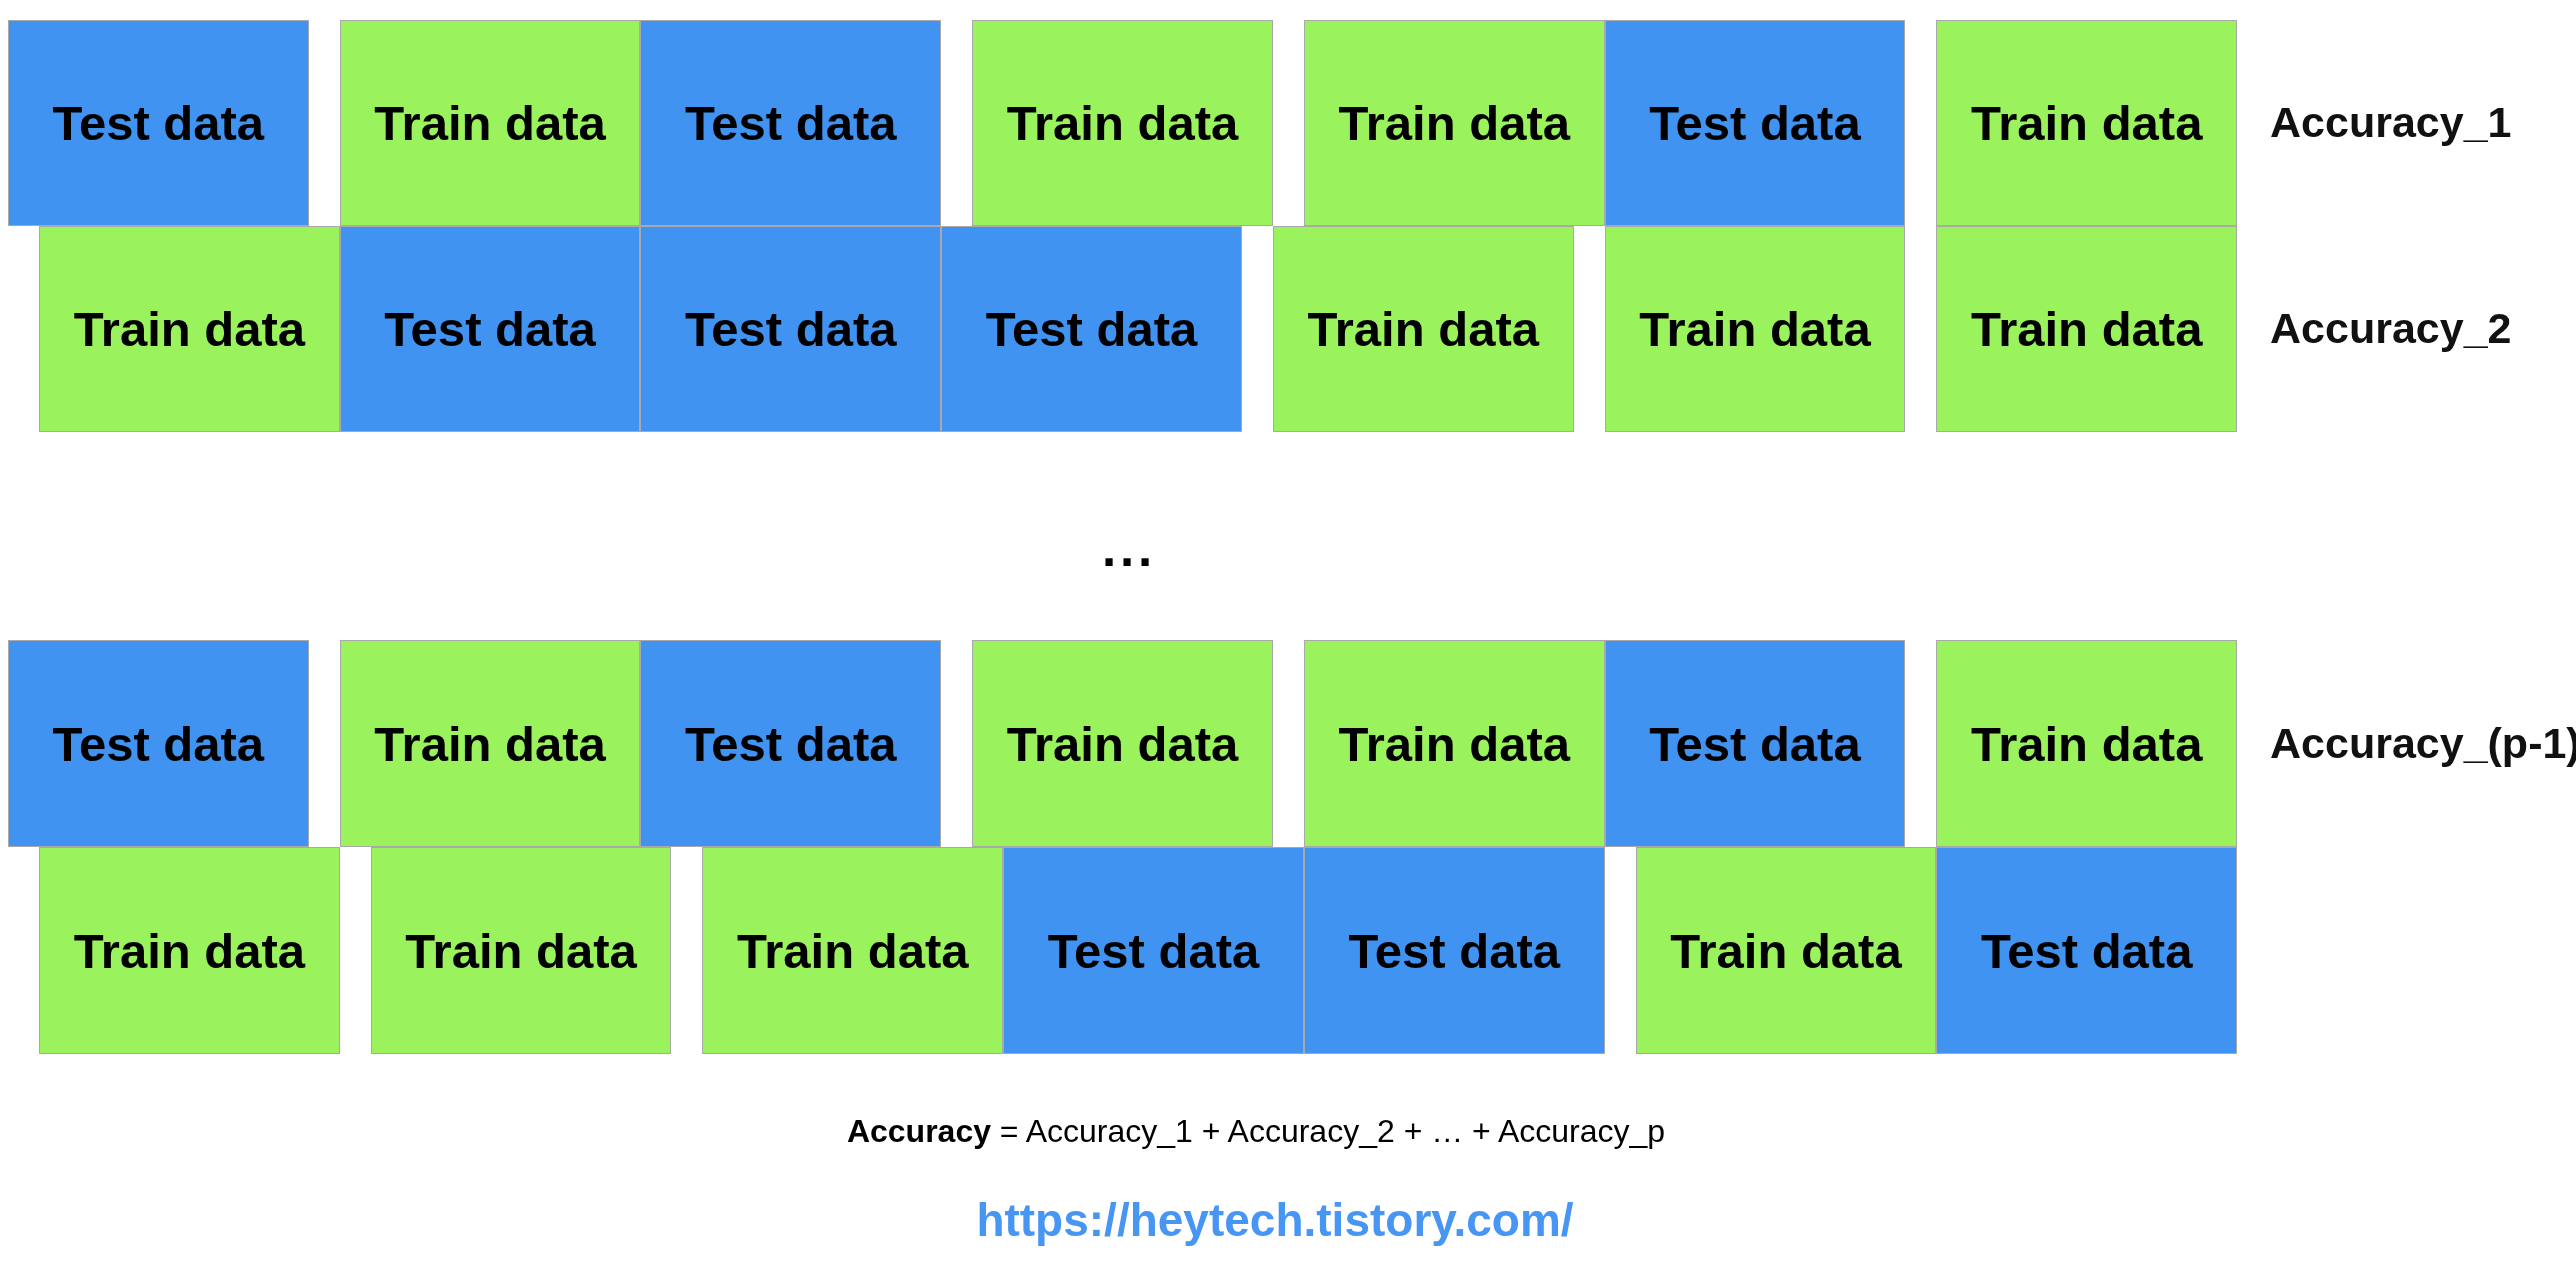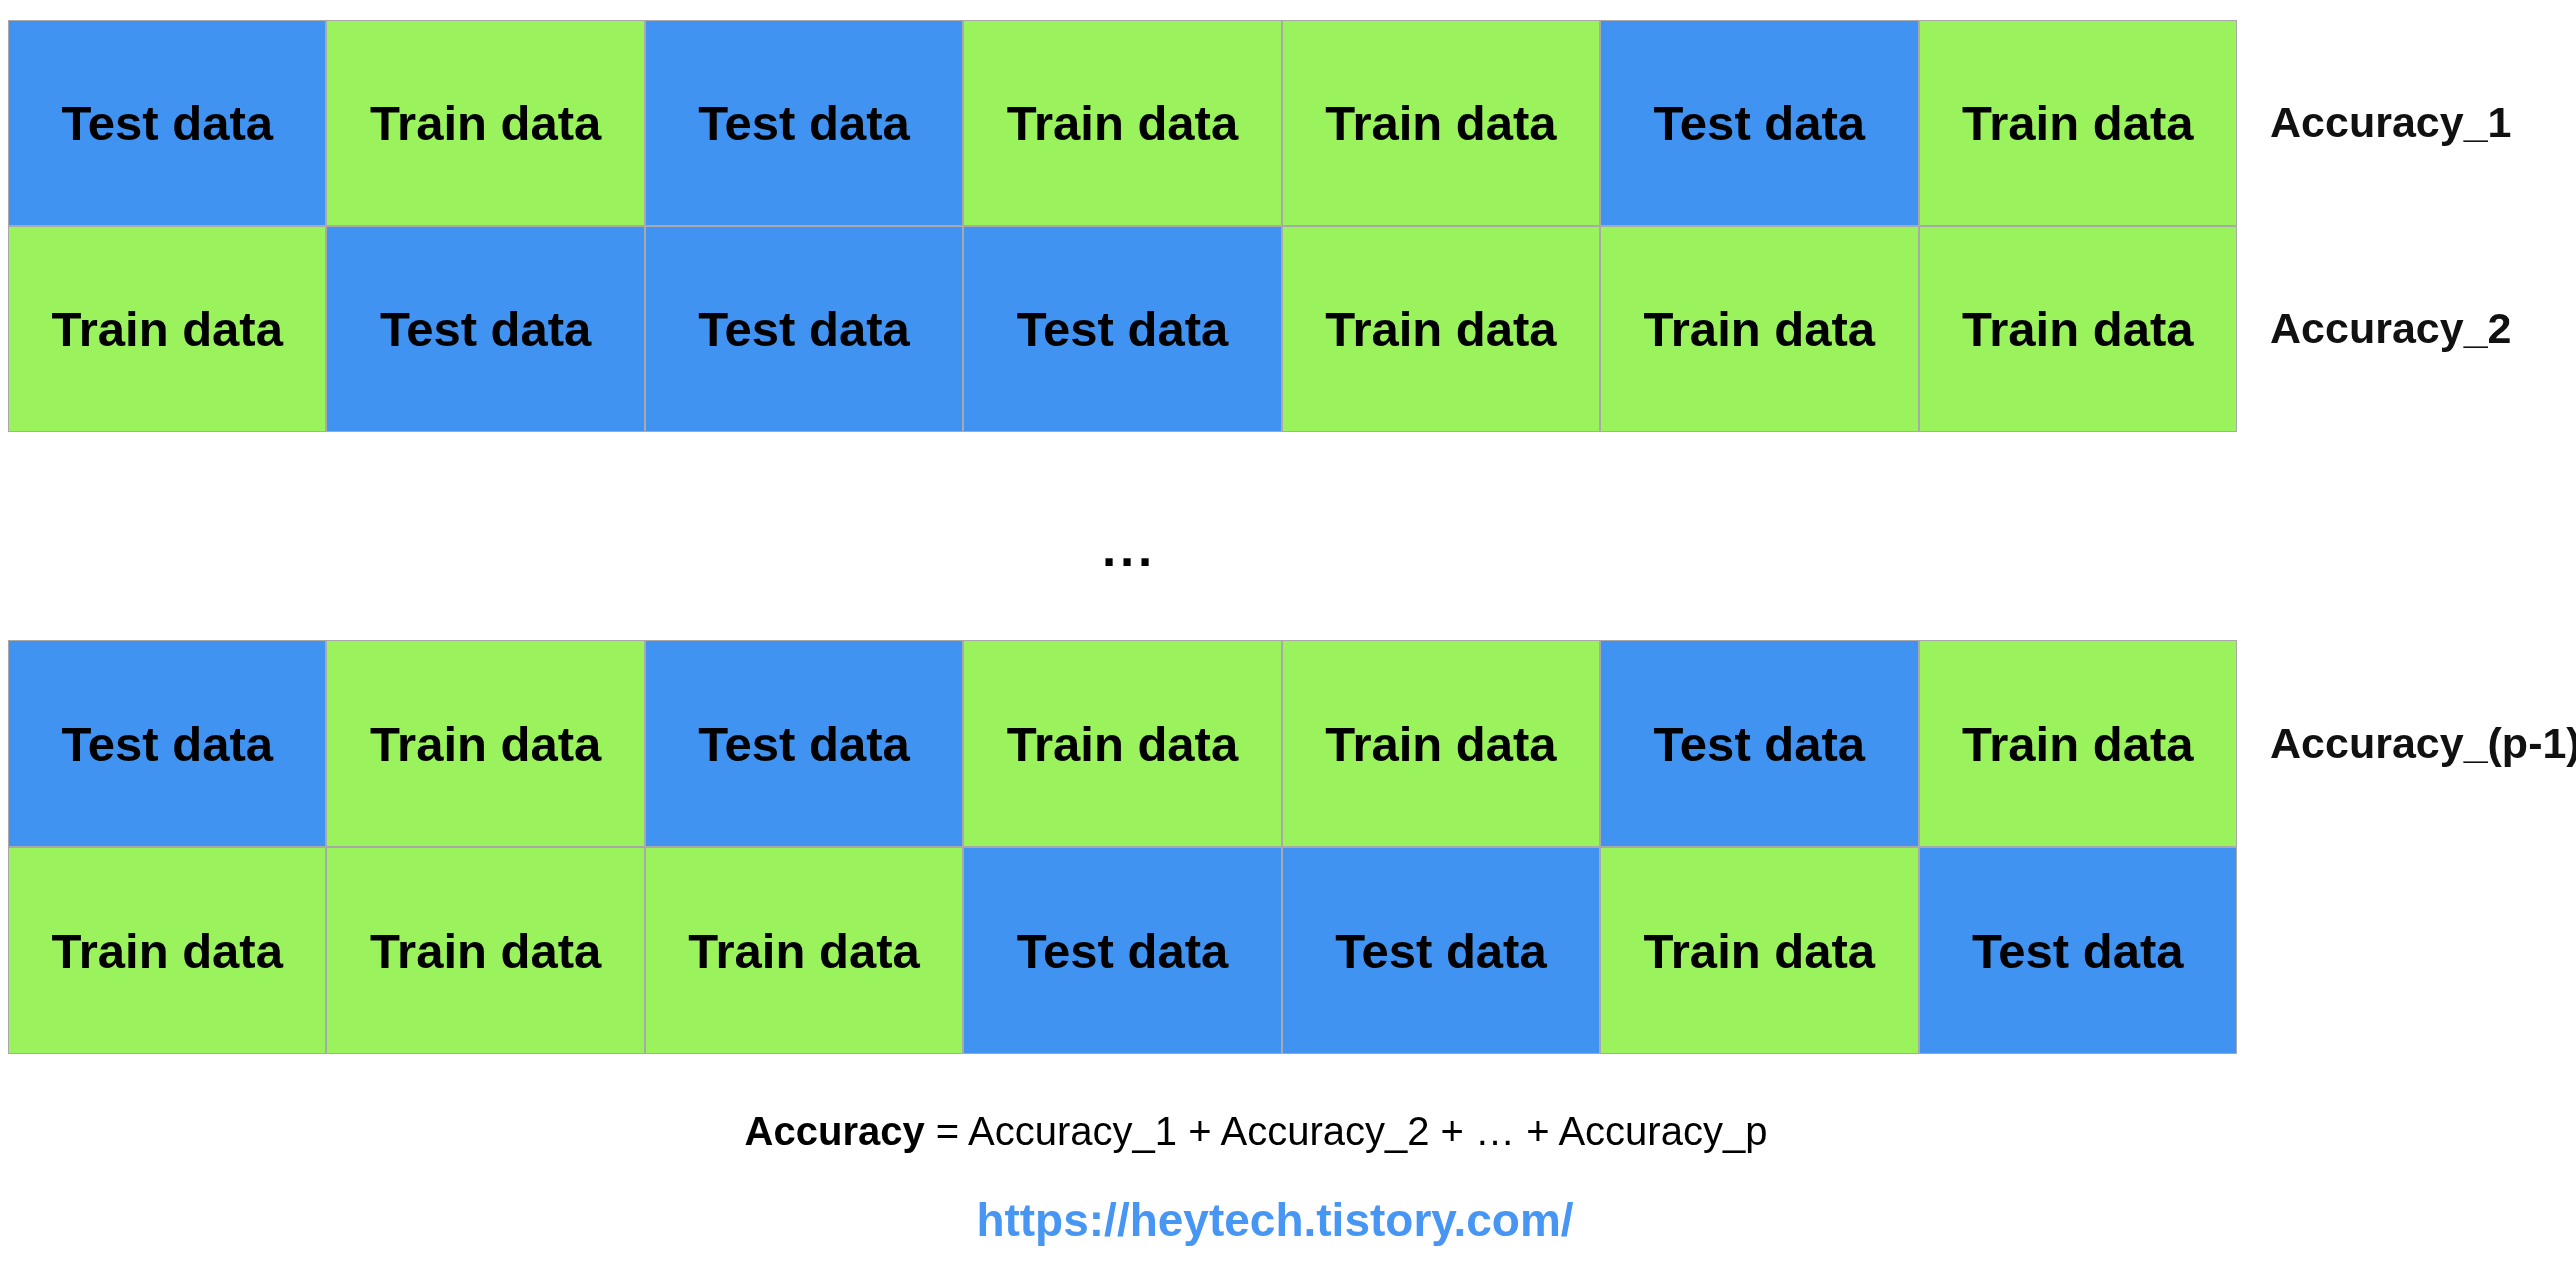--- a/index.html
+++ b/index.html
@@ -41,21 +41,21 @@
     align-items: center;
     justify-content: center;
     border: 1px solid var(--cell-border, #a9a9a9);
     box-sizing: border-box;
     font-weight: bold;
     font-size: 49px;
     letter-spacing: 0px;
     color: #000;
   }
   .cell.test  { background: var(--test-fill, #4193F2); }
-  .cell.train { background: var(--train-fill, #9AF25D); }
+  .cell.train { background: var(--train-fill, #9AF25D); margin-left: 31px; }
   .row-label {
     display: flex;
     align-items: center;
     padding-left: 33px;
     font-size: 43px;
     font-weight: 700;
     white-space: nowrap;
     color: #111;
   }
   .ellipsis {
@@ -66,21 +66,21 @@
     font-weight: bold;
     font-size: 51px;
     letter-spacing: 3.9px;
     color: #000;
   }
   .formula {
     position: absolute;
     left: 1256px;
     top: 1131px;
     transform: translate(-50%, -50%);
-    font-size: 40px;
+    font-size: 32px;
     white-space: nowrap;
     color: #000;
   }
   .formula .lhs { font-weight: bold; }
   .site-link {
     position: absolute;
     left: 1275px;
     top: 1220px;
     transform: translate(-50%, -50%);
     font-size: 46px;

